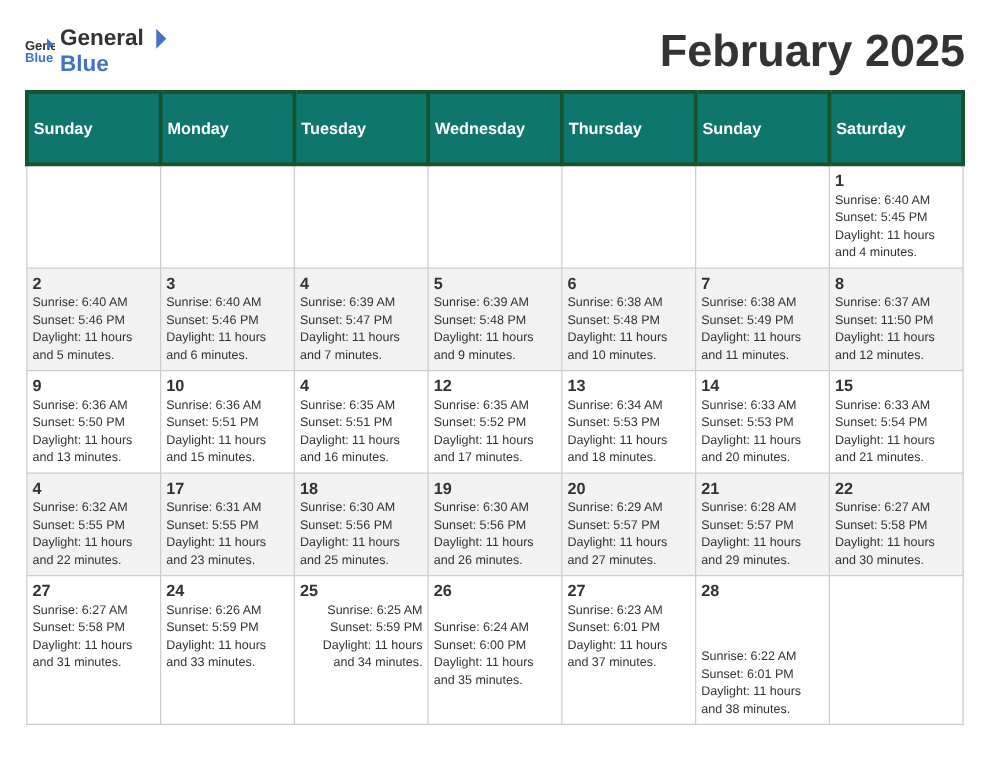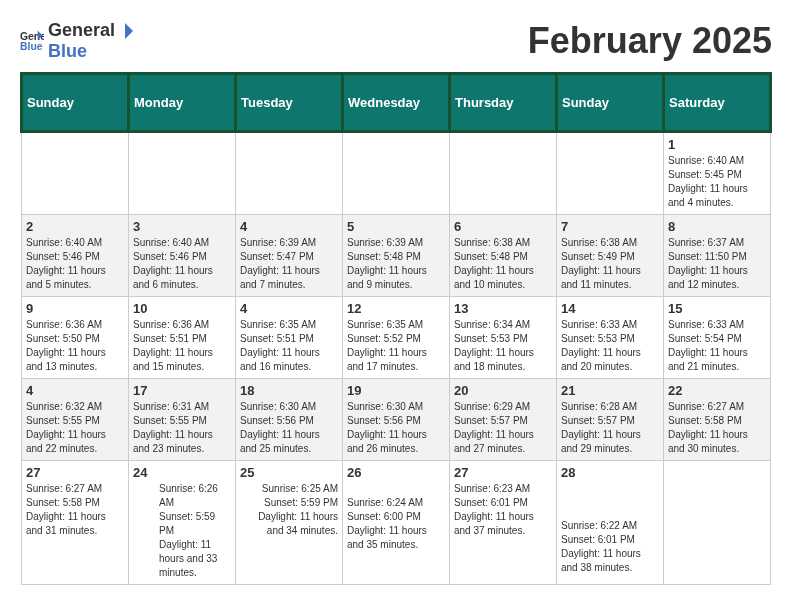--- a/index.html
+++ b/index.html
@@ -276,21 +276,21 @@
       </tr>
       <tr>
         <td>
           <span class="day-number">27</span>
           <div class="day-info" style="white-space: pre-line;">Sunrise: 6:27 AM
 Sunset: 5:58 PM
 Daylight: 11 hours and 31 minutes.</div>
         </td>
         <td>
           <span class="day-number">24</span>
-          <div class="day-info" style="white-space: pre-line; margin-left: 26px;">Sunrise: 6:26 AM
+          <div class="day-info" style="white-space: pre-line;">Sunrise: 6:26 AM
 Sunset: 5:59 PM
 Daylight: 11 hours and 33 minutes.</div>
         </td>
         <td>
           <span class="day-number">25</span>
           <div class="day-info" style="white-space: pre-line; text-align: right;">Sunrise: 6:25 AM
 Sunset: 5:59 PM
 Daylight: 11 hours and 34 minutes.</div>
         </td>
         <td>

